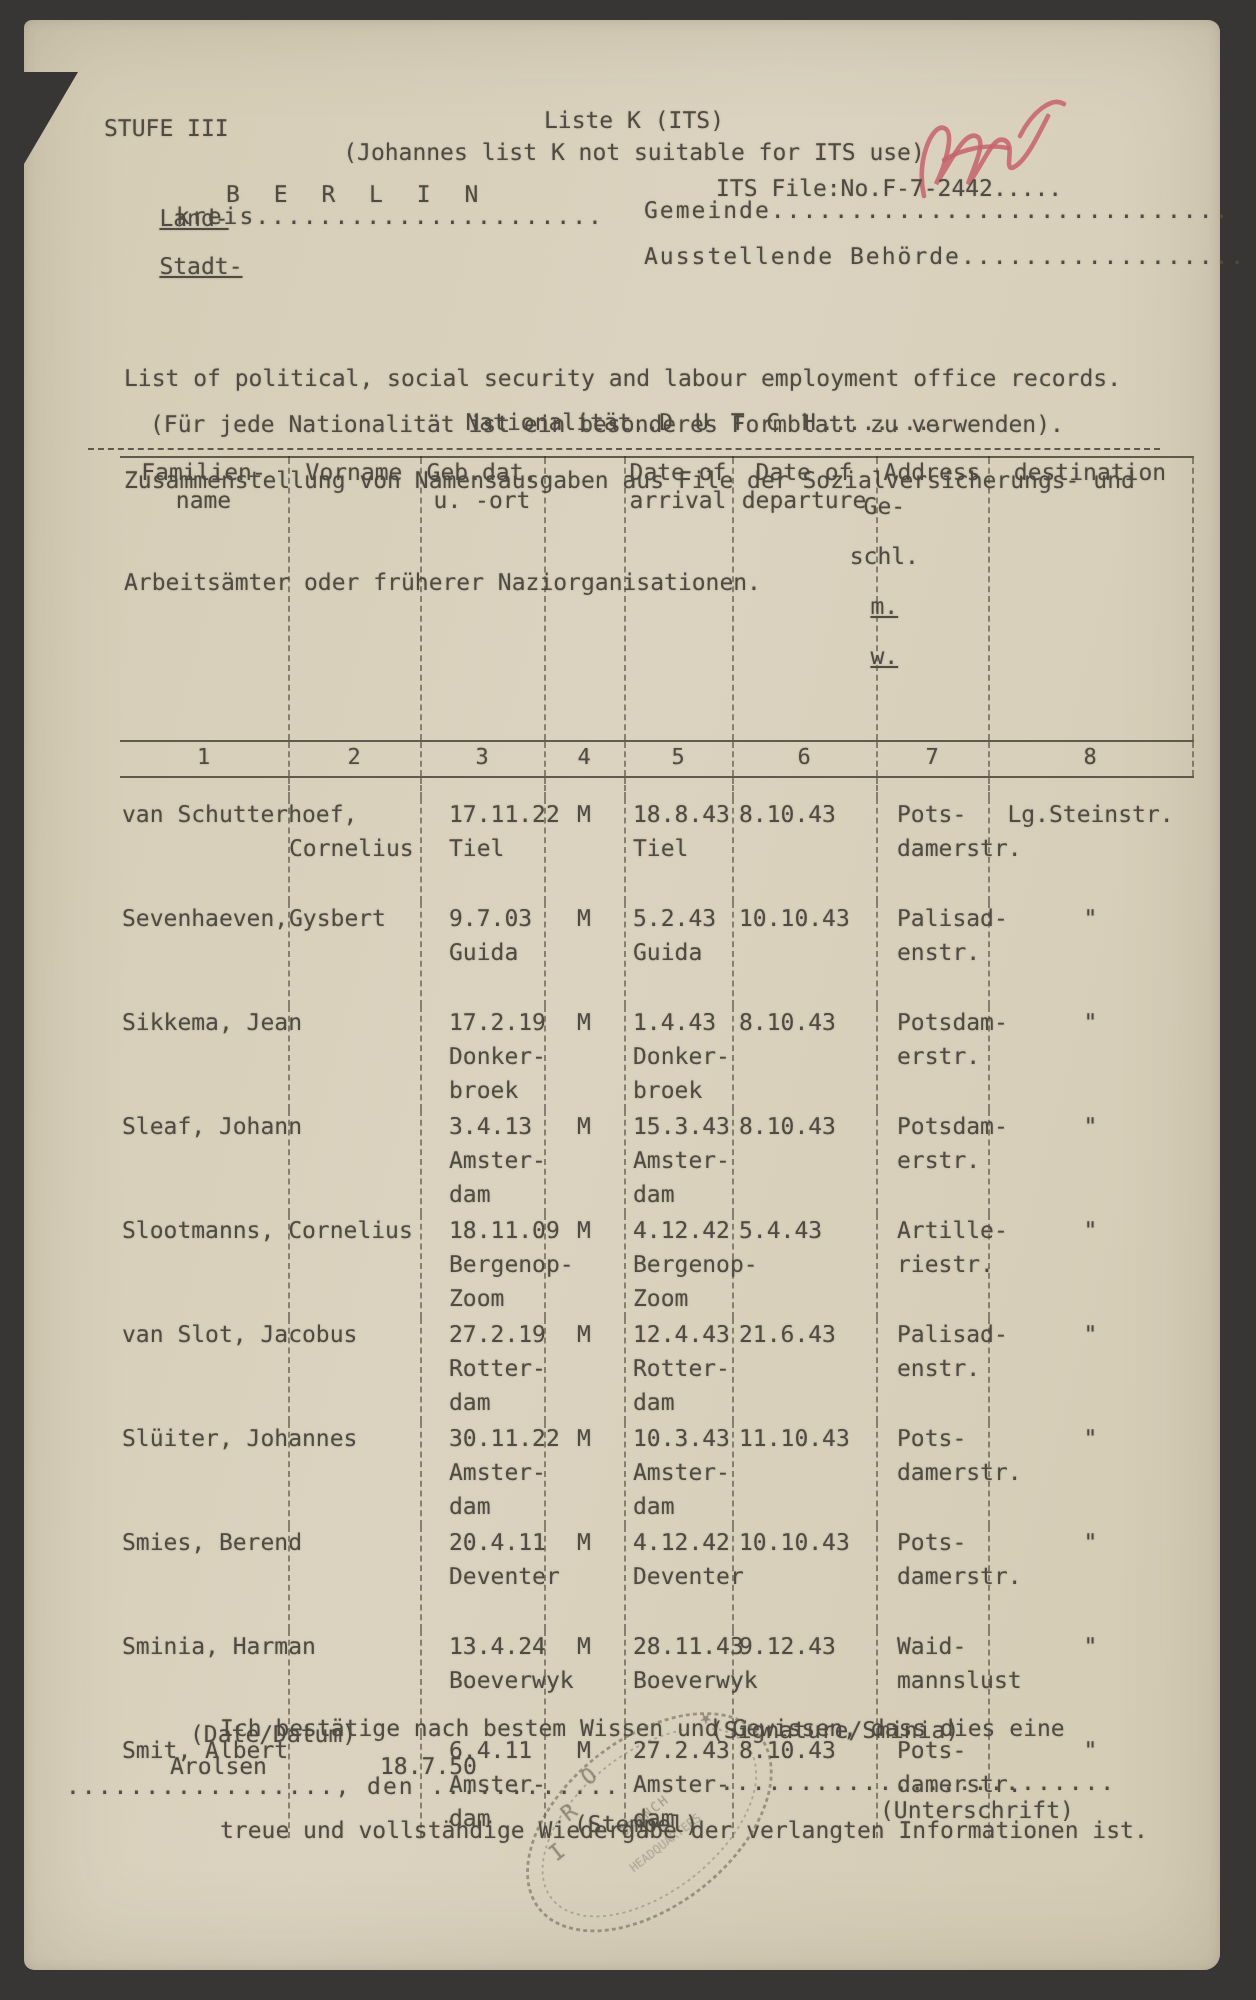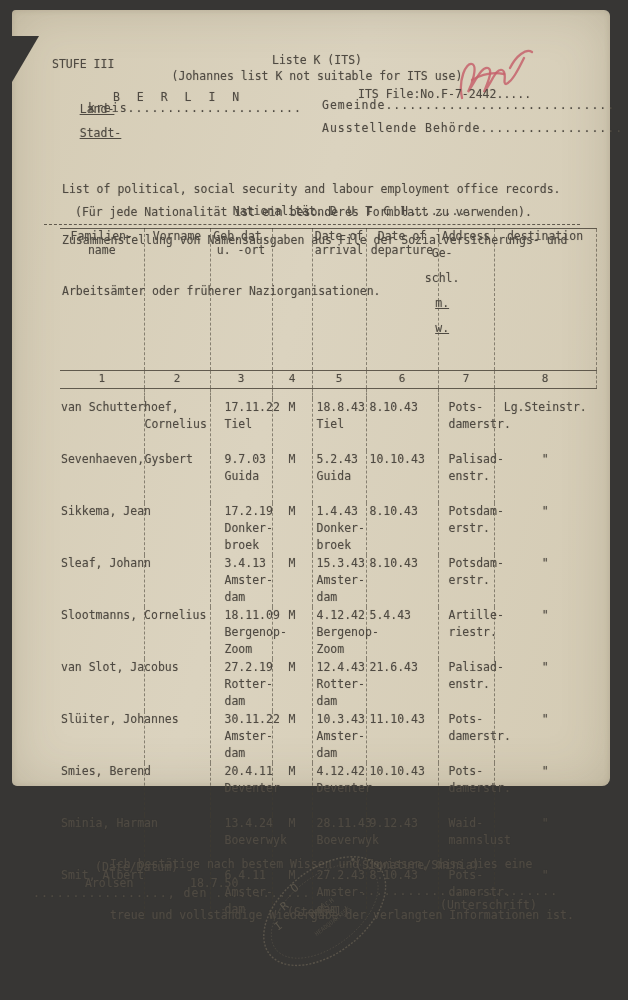--- a/index.html
+++ b/index.html
@@ -12,21 +12,21 @@
     --red:#c5636c;
     --stamp:rgba(112,104,88,.7);
   }
   html,body{margin:0;padding:0;}
   body{
     width:628px;height:1000px;background:var(--scan-bg);
     font-family:"DejaVu Sans Mono","Liberation Mono",monospace;
     position:relative;overflow:hidden;
   }
   .paper{
-    position:absolute;left:12px;top:10px;width:598px;height:776px;
+    position:absolute;left:12px;top:10px;width:598px;height:975px;
     background:linear-gradient(105deg,#d5ccb5 0%,#dbd3bf 45%,#d4cbb4 100%);
     border-radius:4px 6px 8px 5px;
     box-shadow:inset 0 0 50px rgba(96,84,60,.20), inset 0 0 6px rgba(96,84,60,.18);
     color:var(--ink);
     font-size:11.5px;
     text-shadow:0 0 1px rgba(79,74,66,.35);
   }
   .torn-corner{
     position:absolute;left:0;top:26px;width:27px;height:46px;
     background:var(--scan-bg);

